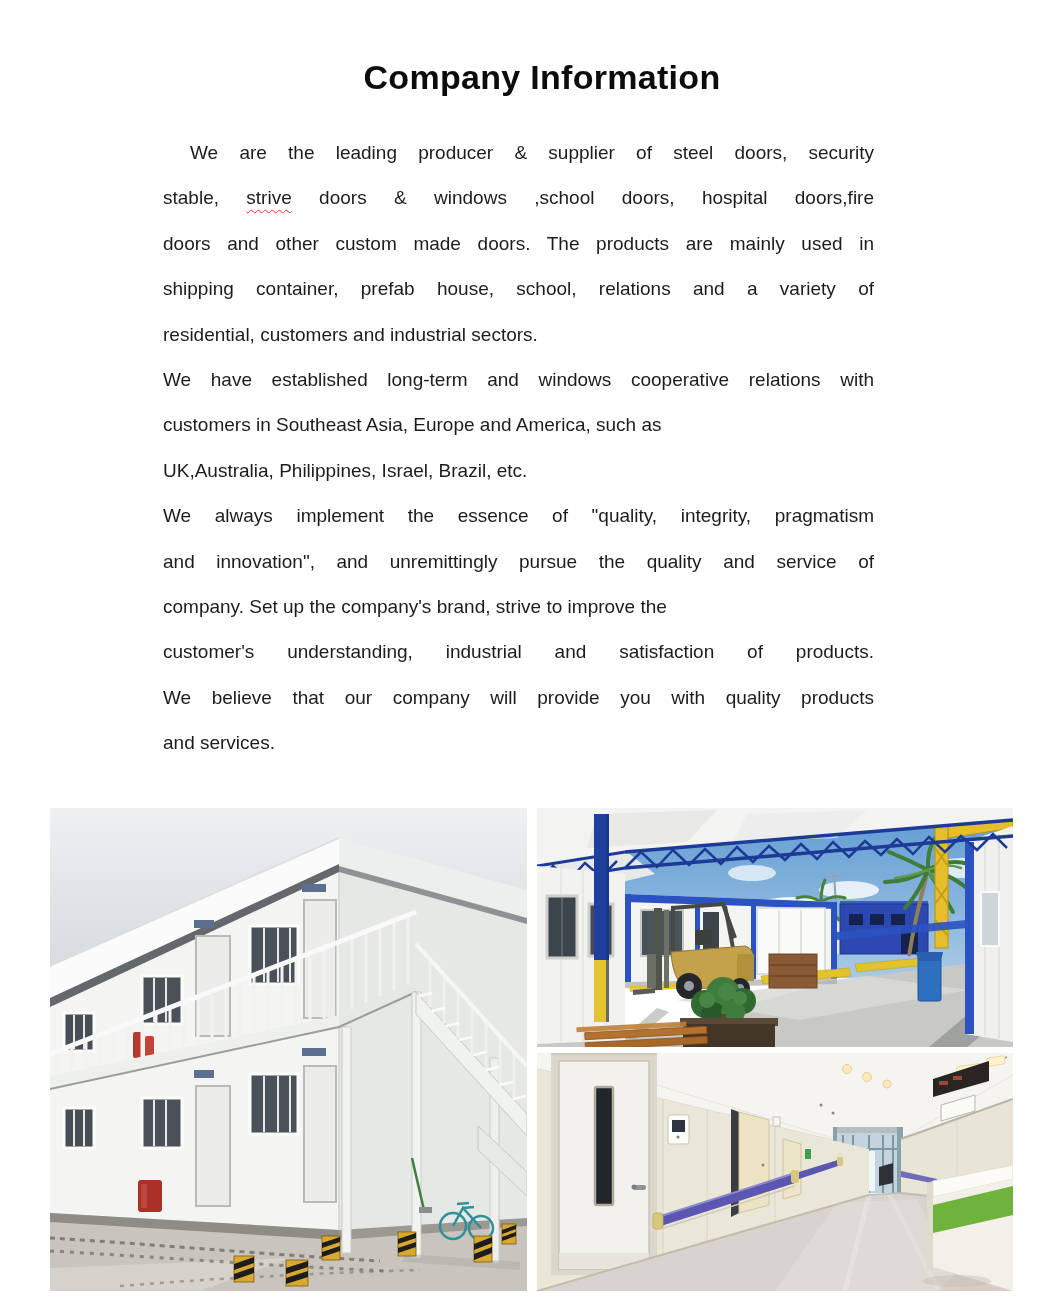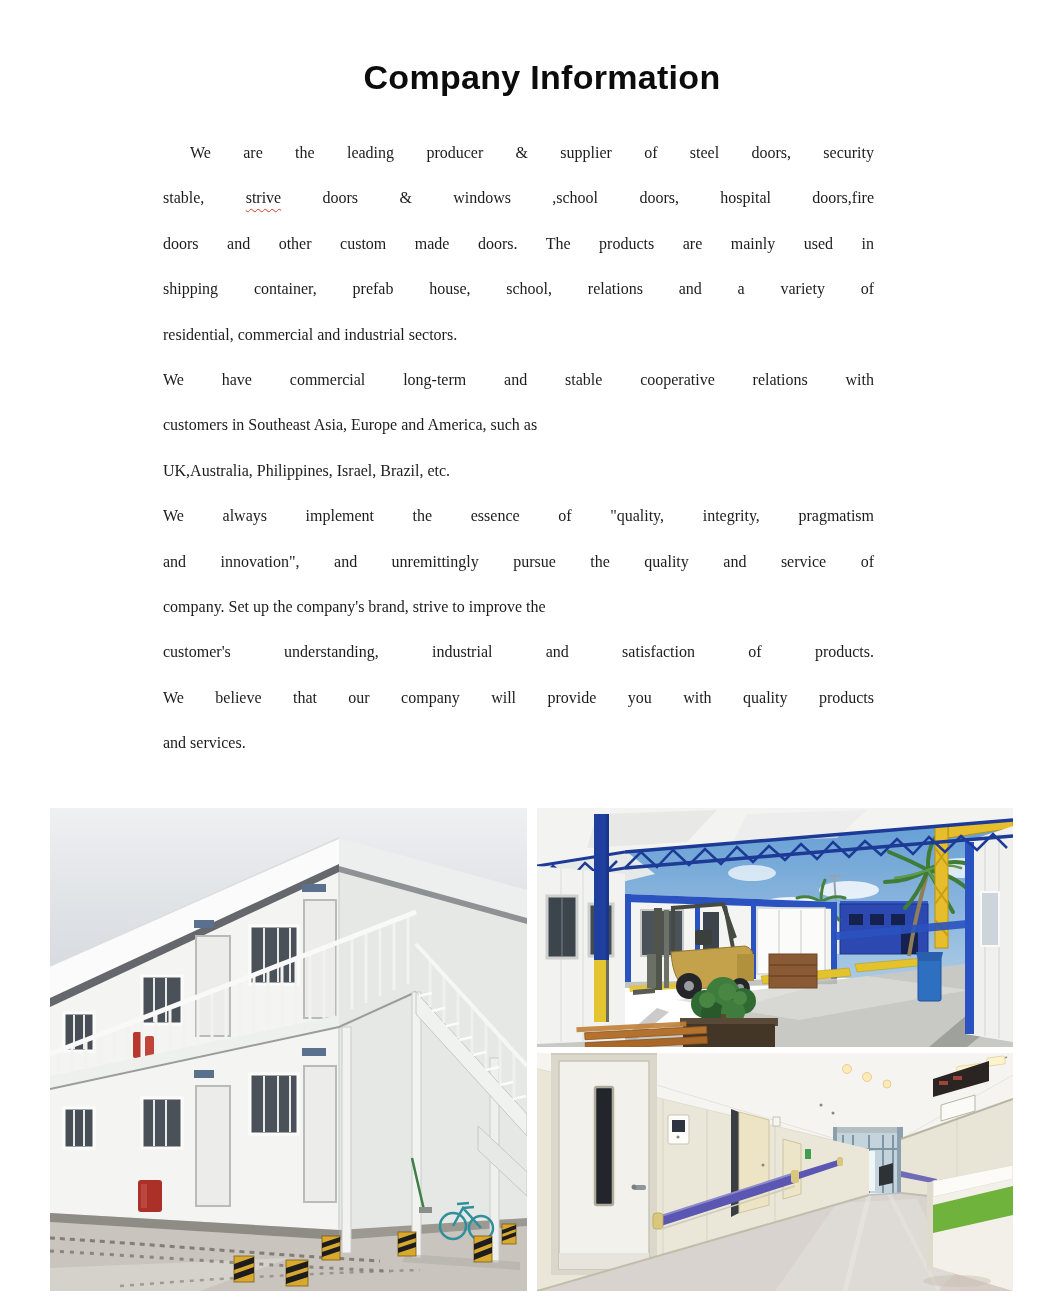--- a/index.html
+++ b/index.html
@@ -4,21 +4,21 @@
 <style>
   html,body{margin:0;padding:0;background:#ffffff;}
   .page{position:relative;width:1060px;height:1313px;background:#ffffff;overflow:hidden;}
   .title{
     position:absolute;top:46px;left:0;width:100%;text-align:center;
     font-family:"Liberation Sans",sans-serif;font-weight:700;font-size:34px;
     color:#0c0c0c;letter-spacing:.3px;margin:12px;
   }
   .textblock{
     position:absolute;left:163px;top:130px;width:711px;
-    font-family:Liberation Serif, serif;font-size:16px;line-height:45.4px;color:#1c1c1c;
+    font-family:Liberation Sans, sans-serif;font-size:19px;line-height:45.4px;color:#1c1c1c;
   }
   .line{height:45.4px;white-space:nowrap;}
   .line.justify{white-space:normal;text-align:justify;text-align-last:justify;}
   .line.indent{text-indent:27px;}
   .sq{
     text-decoration:underline;text-decoration-style:wavy;
     text-decoration-color:#d43c2a;text-decoration-thickness:1px;text-underline-offset:5px;
   }
   figure{position:absolute;margin:0;padding:0;}
   #photo-house{left:50px;top:808px;width:477px;height:483px;}
@@ -31,22 +31,22 @@
 
 <div class="page">
 
   <h1 class="title">Company Information</h1>
 
   <div class="textblock">
     <div class="line justify indent">We are the leading producer &amp; supplier of steel doors, security</div>
     <div class="line justify"><span>stable, </span><span class="sq">strive</span><span> doors &amp; windows ,school doors, hospital doors,fire</span></div>
     <div class="line justify">doors and other custom made doors. The products are mainly used in</div>
     <div class="line justify">shipping container, prefab house, school, relations and a variety of</div>
-    <div class="line">residential, commercial and industrial sectors.</div>
-    <div class="line justify">We have commercial long-term and stable cooperative relations with</div>
+    <div class="line">residential, customers and industrial sectors.</div>
+    <div class="line justify">We have established long-term and windows cooperative relations with</div>
     <div class="line">customers in Southeast Asia, Europe and America, such as</div>
     <div class="line">UK,Australia, Philippines, Israel, Brazil, etc.</div>
     <div class="line justify">We always implement the essence of "quality, integrity, pragmatism</div>
     <div class="line justify">and innovation", and unremittingly pursue the quality and service of</div>
     <div class="line">company. Set up the company's brand, strive to improve the</div>
     <div class="line justify">customer's understanding, industrial and satisfaction of products.</div>
     <div class="line justify">We believe that our company will provide you with quality products</div>
     <div class="line">and services.</div>
   </div>
 

